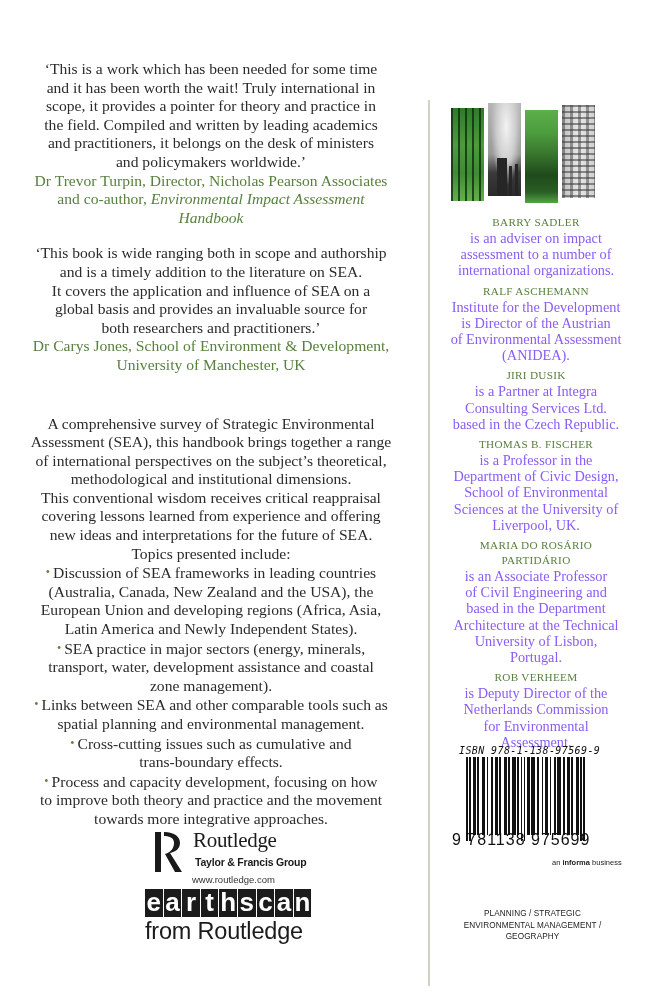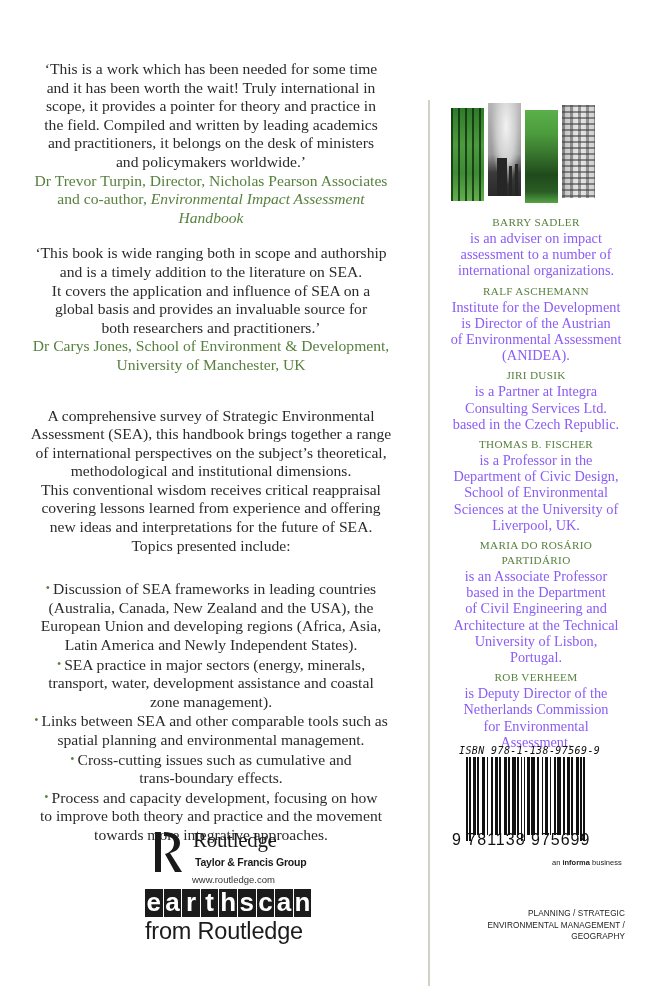--- a/index.html
+++ b/index.html
@@ -239,21 +239,21 @@
       font-size: 7.5px;
       color: #222;
       white-space: nowrap;
     }
     .informa b { font-weight: bold; }
     .subject {
       position: absolute;
       left: 440px;
       top: 908px;
       width: 185px;
-      text-align: right;
+      text-align: center;
       font-family: "Liberation Sans", "DejaVu Sans", sans-serif;
       font-size: 8.2px;
       line-height: 11.5px;
       color: #222;
       letter-spacing: 0.1px;
     }
   </style>
 </head>
 <body>
 
@@ -282,32 +282,32 @@
       <span class="line">It covers the application and influence of SEA on a</span>
       <span class="line">global basis and provides an invaluable source for</span>
       <span class="line">both researchers and practitioners.’</span>
     </div>
     <div class="attr">
       <span class="line">Dr Carys Jones, School of Environment &amp; Development,</span>
       <span class="line">University of Manchester, UK</span>
     </div>
   </div>
 
-  <div class="blurb" style="margin-top:32px;">
+  <div class="blurb" style="margin-top:40px;">
     <span class="line">A comprehensive survey of Strategic Environmental</span>
     <span class="line">Assessment (SEA), this handbook brings together a range</span>
     <span class="line">of international perspectives on the subject’s theoretical,</span>
     <span class="line">methodological and institutional dimensions.</span>
     <span class="line">This conventional wisdom receives critical reappraisal</span>
     <span class="line">covering lessons learned from experience and offering</span>
     <span class="line">new ideas and interpretations for the future of SEA.</span>
     <span class="line">Topics presented include:</span>
   </div>
 
-  <div style="margin-top:24px;">
+  <div style="margin-top:0;">
     <div class="bullet-item">
       <span class="line"><span class="bullet-dot">•</span><span>Discussion of SEA frameworks in leading countries</span></span>
       <span class="line">(Australia, Canada, New Zealand and the USA), the</span>
       <span class="line">European Union and developing regions (Africa, Asia,</span>
       <span class="line">Latin America and Newly Independent States).</span>
     </div>
     <div class="bullet-item">
       <span class="line"><span class="bullet-dot">•</span><span>SEA practice in major sectors (energy, minerals,</span></span>
       <span class="line">transport, water, development assistance and coastal</span>
       <span class="line">zone management).</span>
@@ -399,22 +399,22 @@
       <span class="line">Liverpool, UK.</span>
     </div>
   </div>
   <div>
     <div class="author-name">
       <span class="line">MARIA DO ROSÁRIO</span>
       <span class="line">PARTIDÁRIO</span>
     </div>
     <div class="author-bio">
       <span class="line">is an Associate Professor</span>
+      <span class="line">of Civil Engineering and</span>
       <span class="line">based in the Department</span>
-      <span class="line">of Civil Engineering and</span>
       <span class="line">Architecture at the Technical</span>
       <span class="line">University of Lisbon,</span>
       <span class="line">Portugal.</span>
     </div>
   </div>
   <div>
     <div class="author-name">ROB VERHEEM</div>
     <div class="author-bio">
       <span class="line">is Deputy Director of the</span>
       <span class="line">Netherlands Commission</span>

